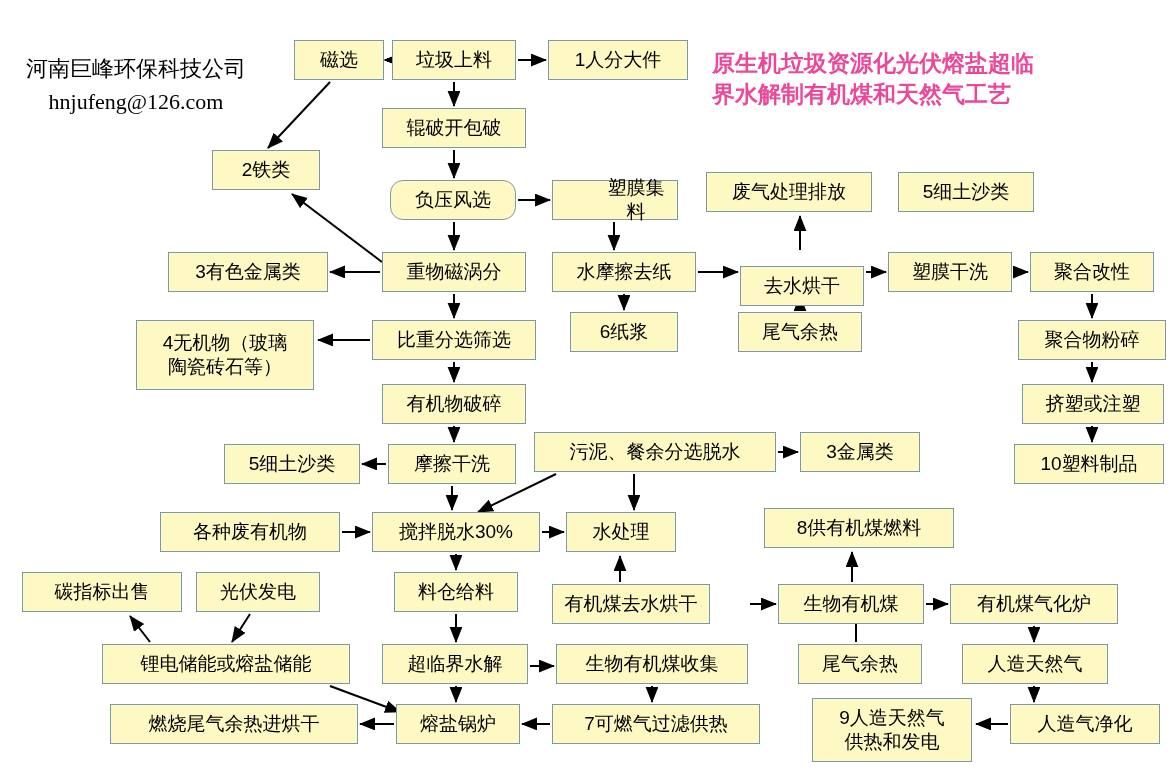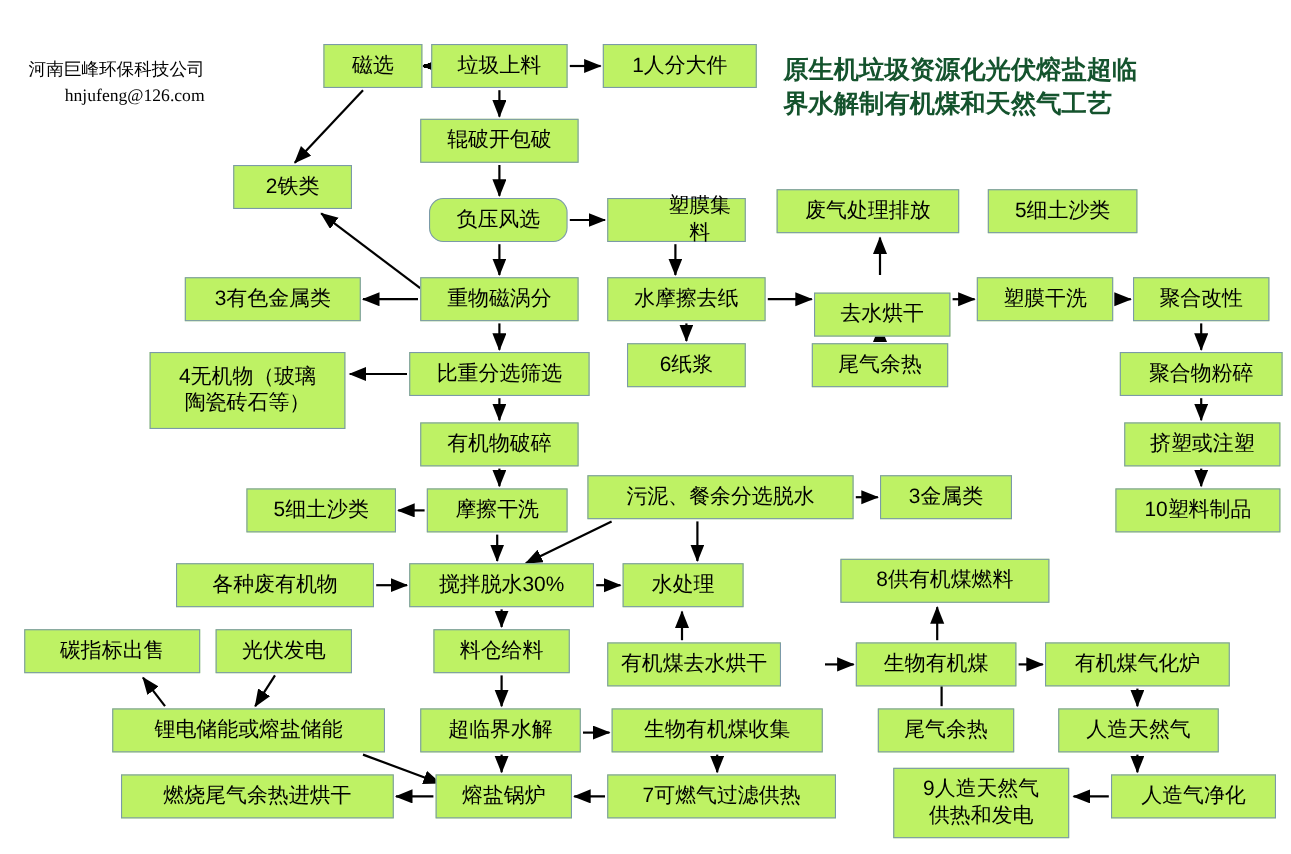--- a/index.html
+++ b/index.html
@@ -13,48 +13,48 @@
   #canvas {
     position: relative;
     width: 1174px;
     height: 776px;
     background: #ffffff;
     overflow: hidden;
   }
   .node {
     position: absolute;
     box-sizing: border-box;
-    background: #bef264;
+    background: #fef9c3;
     border: 1px solid #7b9aa8;
     color: #000000;
     font-size: 19px;
     line-height: 1.25;
     text-align: center;
     display: flex;
     align-items: center;
     justify-content: center;
     padding: 2px 4px;
     white-space: pre-line;
   }
   .title-cn {
     position: absolute;
-    color: #14532d;
+    color: #ec4899;
     font-weight: bold;
     font-size: 23px;
     line-height: 1.35;
     white-space: pre-line;
     text-align: left;
   }
   .company {
     position: absolute;
     color: #000000;
-    font-size: 16px;
+    font-size: 22px;
     line-height: 1.5;
     white-space: pre-line;
-    text-align: right;
+    text-align: center;
     font-family: "Liberation Serif", serif;
   }
   svg.arrows {
     position: absolute;
     left: 0;
     top: 0;
     width: 1174px;
     height: 776px;
     pointer-events: none;
   }

